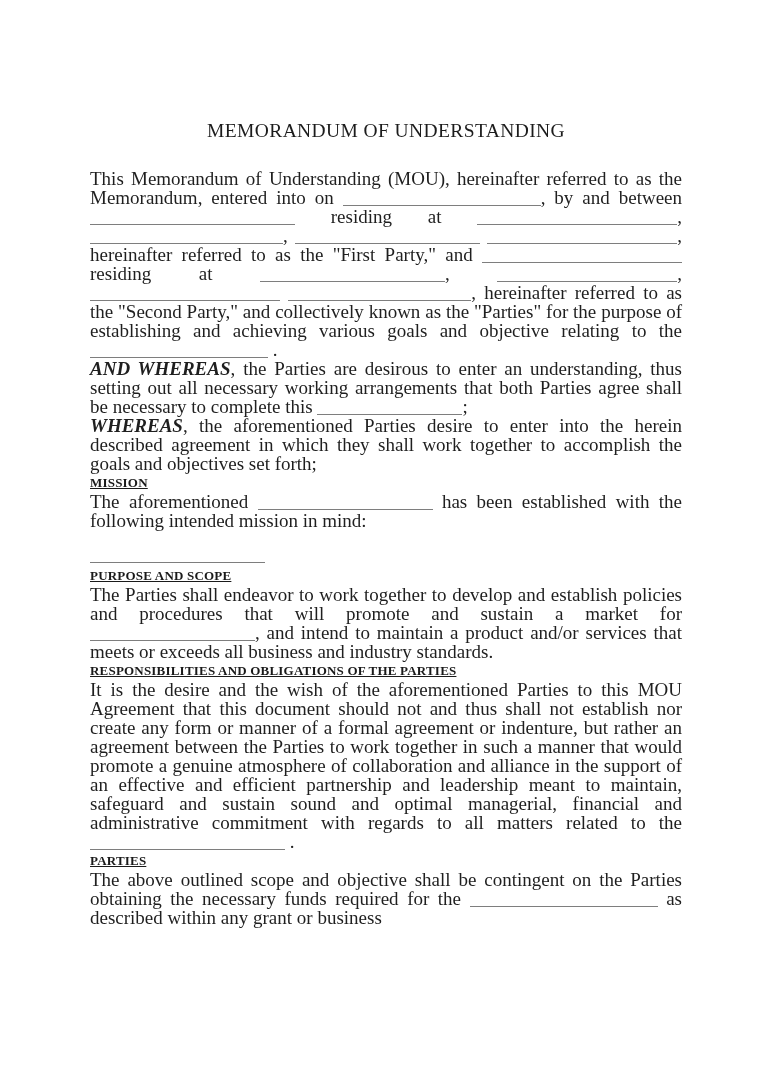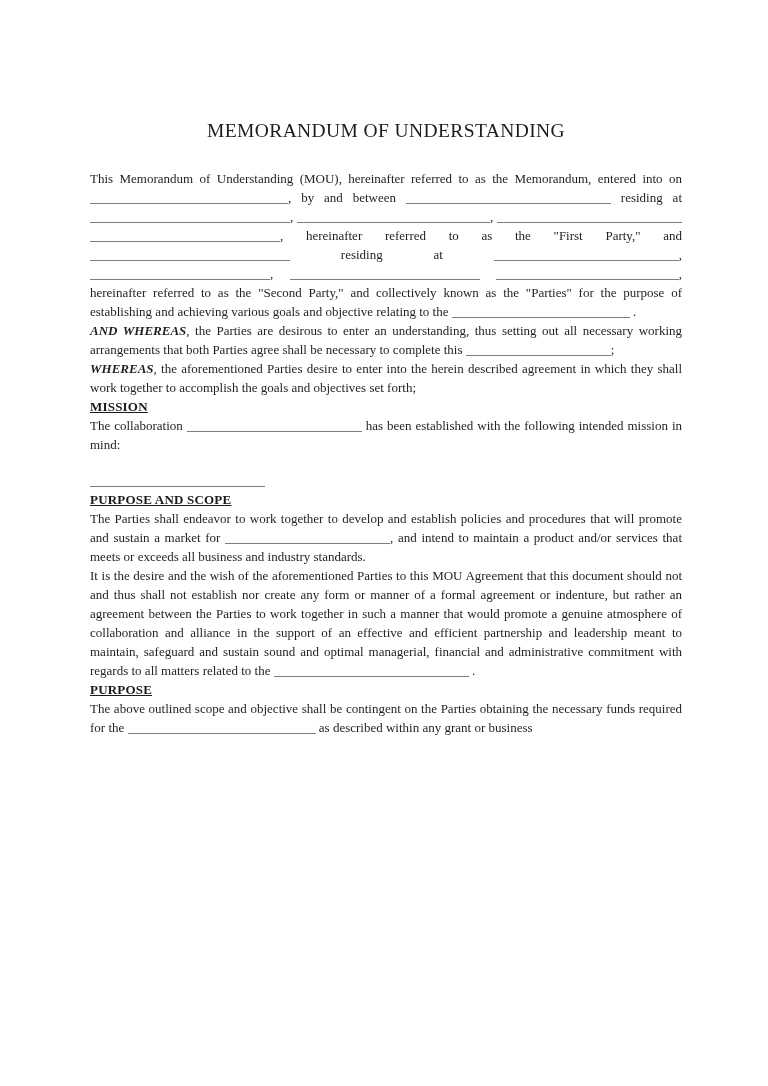--- a/index.html
+++ b/index.html
@@ -15,21 +15,21 @@
     background: #ffffff;
   }
   .title {
     margin: 0 0 26px 0;
     font-size: 19.5px; line-height: 24px;
     font-weight: 400; letter-spacing: 0.4px;
     text-align: center; color: #1c1c1c;
   }
   p.para {
     margin: 0;
-    font-size: 13px; line-height: 19px;
+    font-size: 19px; line-height: 19px;
     text-align: justify;
   }
   h2.sec-heading {
     margin: 0;
     font-size: 13px; line-height: 19px;
     font-weight: 700; letter-spacing: 0.2px;
     text-decoration: underline;
     text-align: left; color: #1a1a1a;
   }
   .lead { font-weight: 700; font-style: italic; }
@@ -55,25 +55,26 @@
 
   <h1 class="title">MEMORANDUM OF UNDERSTANDING</h1>
 
   <p class="para"><span>This Memorandum of Understanding (MOU), hereinafter referred to as the Memorandum, entered into on </span><span class="blank" style="width:198px"></span><span>, by and between </span><span class="blank" style="width:205px"></span><span> residing at </span><span class="blank" style="width:200px"></span><span>, </span><span class="blank" style="width:193px"></span><span>, </span><span class="blank" style="width:185px"></span><span> </span><span class="blank" style="width:190px"></span><span>, hereinafter referred to as the "First Party," and </span><span class="blank" style="width:200px"></span><span> residing at </span><span class="blank" style="width:185px"></span><span>, </span><span class="blank" style="width:180px"></span><span>, </span><span class="blank" style="width:190px"></span><span> </span><span class="blank" style="width:183px"></span><span>, hereinafter referred to as the "Second Party," and collectively known as the "Parties" for the purpose of establishing and achieving various goals and objective relating to the </span><span class="blank" style="width:178px"></span><span> .</span></p>
 
   <p class="para mt-andwhereas"><span class="lead">AND WHEREAS</span><span>, the Parties are desirous to enter an understanding, thus setting out all necessary working arrangements that both Parties agree shall be necessary to complete this </span><span class="blank" style="width:145px"></span><span>;</span></p>
 
   <p class="para mt-whereas"><span class="lead">WHEREAS</span><span>, the aforementioned Parties desire to enter into the herein described agreement in which they shall work together to accomplish the goals and objectives set forth;</span></p>
 
   <h2 class="sec-heading mt-mission">MISSION</h2>
-  <p class="para"><span>The collaboration </span><span class="blank" style="width:175px"></span><span> has been established with the following intended mission in mind:</span></p>
+  <p class="para"><span>The aforementioned </span><span class="blank" style="width:175px"></span><span> has been established with the following intended mission in mind:</span></p>
   <div class="blank-row"><span class="blank" style="width:175px"></span></div>
 
   <h2 class="sec-heading mt-purpose">PURPOSE AND SCOPE</h2>
 
   <p class="para"><span>The Parties shall endeavor to work together to develop and establish policies and procedures that will promote and sustain a market for </span><span class="blank" style="width:165px"></span><span>, and intend to maintain a product and/or services that meets or exceeds all business and industry standards.</span></p>
 
+  <h2 class="sec-heading mt-resp">RESPONSIBILITIES AND OBLIGATIONS OF THE PARTIES</h2>
   <p class="para"><span>It is the desire and the wish of the aforementioned Parties to this MOU Agreement that this document should not and thus shall not establish nor create any form or manner of a formal agreement or indenture, but rather an agreement between the Parties to work together in such a manner that would promote a genuine atmosphere of collaboration and alliance in the support of an effective and efficient partnership and leadership meant to maintain, safeguard and sustain sound and optimal managerial, financial and administrative commitment with regards to all matters related to the </span><span class="blank" style="width:195px"></span><span> .</span></p>
 
-  <h2 class="sec-heading mt-timeline">PURPOSE</h2>
+  <h2 class="sec-heading mt-timeline">PARTIES</h2>
   <p class="para"><span>The above outlined scope and objective shall be contingent on the Parties obtaining the necessary funds required for the </span><span class="blank" style="width:188px"></span><span> as described within any grant or business</span></p>
 
 </div>
 
 </body></html>

